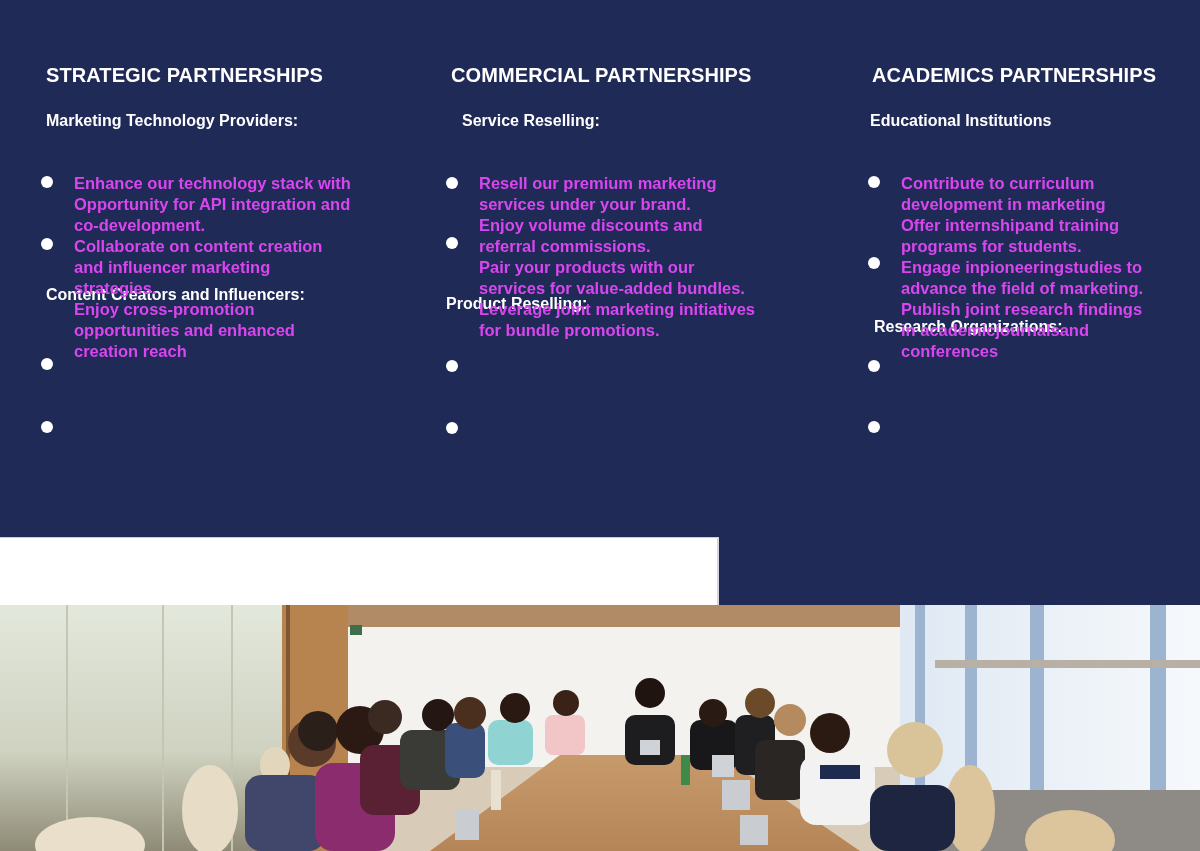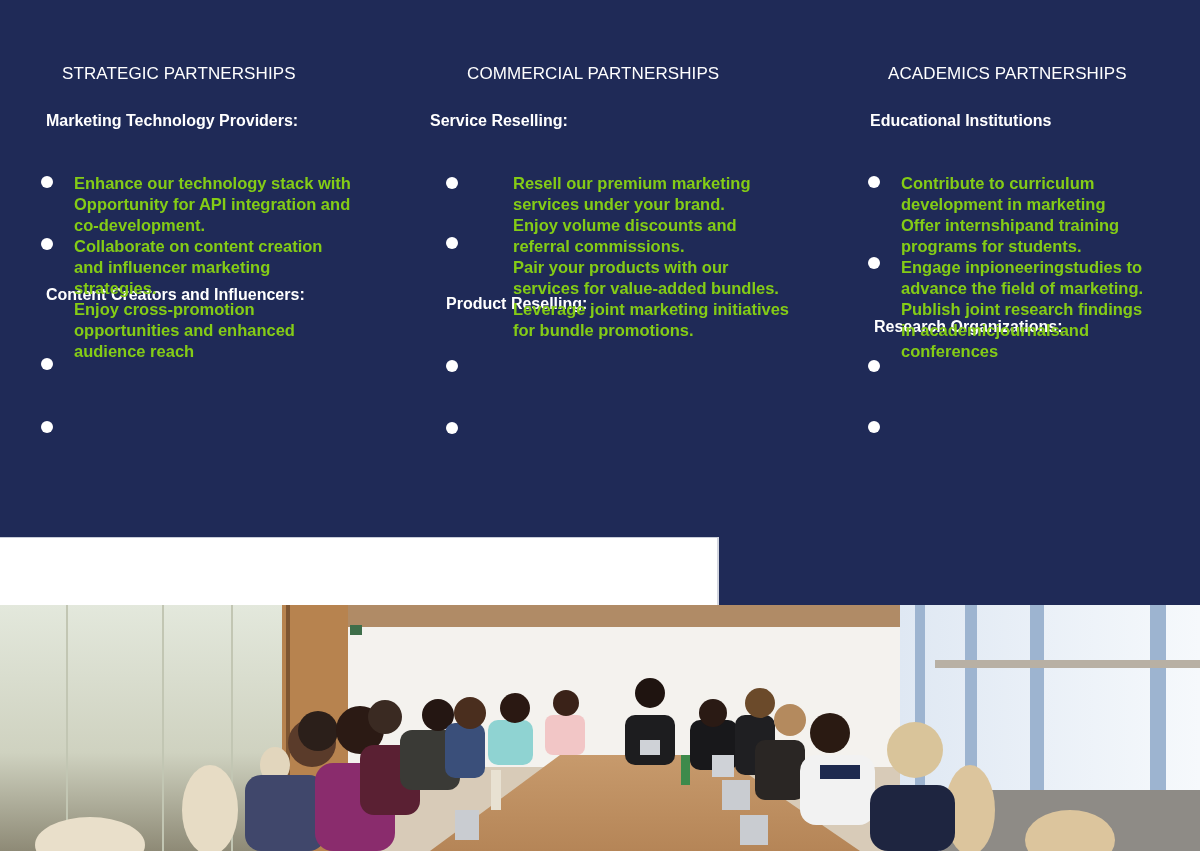--- a/index.html
+++ b/index.html
@@ -1,21 +1,21 @@
 <!DOCTYPE html>
 <html><head>
   <meta charset="utf-8">
   <style>
     * { margin: 0; padding: 0; box-sizing: border-box; }
     html, body { width: 1200px; height: 851px; overflow: hidden; background: #1f2a57; }
     body { position: relative; font-family: "Liberation Sans", sans-serif; color: #ffffff; }
     .navy { position: absolute; left: 0; top: 0; width: 1200px; height: 605px; background: #1f2a57; }
-    .section-title { position: absolute; font-size: 17px; font-weight: normal; letter-spacing: 0.1px; white-space: nowrap; margin-left: 16px; }
+    .section-title { position: absolute; font-size: 20px; font-weight: bold; letter-spacing: 0.1px; white-space: nowrap; }
     .sub-title { position: absolute; font-size: 16px; font-weight: bold; white-space: nowrap; }
-    .items { position: absolute; font-size: 16.5px; font-weight: bold; line-height: 21px; color: #84cc16; }
+    .items { position: absolute; font-size: 16.5px; font-weight: bold; line-height: 21px; color: #d946ef; }
     .items p { margin: 0; }
     .dot { position: absolute; width: 12px; height: 12px; border-radius: 50%; background: #ffffff; }
     .white-box { position: absolute; left: 0; top: 537px; width: 719px; height: 68px; background: #ffffff; border-top: 1px solid #c7ccd8; border-right: 2px solid #d3d6df; }
     .photo { position: absolute; left: 0; top: 605px; width: 1200px; height: 246px; overflow: hidden; background: #d8cbb8; }
   </style>
 </head>
 <body>
 
 <div class="navy"></div>
 
@@ -29,33 +29,33 @@
   <span class="dot" style="left:41px; top:421px;"></span>
   <div class="items" style="left:74px; top:173px; width:320px;">
     <p>Enhance our technology stack with</p>
     <p>Opportunity for API integration and</p>
     <p>co-development.</p>
     <p>Collaborate on content creation</p>
     <p>and influencer marketing</p>
     <p>strategies.</p>
     <p>Enjoy cross-promotion</p>
     <p>opportunities and enhanced</p>
-    <p>audience reach</p>
+    <p>creation reach</p>
   </div>
 </div>
 
 <div>
   <div class="section-title" style="left:451px; top:64px;">COMMERCIAL PARTNERSHIPS</div>
-  <div class="sub-title" style="left:430px; top:112px;">Service Reselling:</div>
+  <div class="sub-title" style="left:462px; top:112px;">Service Reselling:</div>
   <div class="sub-title" style="left:446px; top:295px;">Product Reselling:</div>
   <span class="dot" style="left:446px; top:177px;"></span>
   <span class="dot" style="left:446px; top:237px;"></span>
   <span class="dot" style="left:446px; top:360px;"></span>
   <span class="dot" style="left:446px; top:422px;"></span>
-  <div class="items" style="left:479px; top:173px; width:320px;margin-left:34px;">
+  <div class="items" style="left:479px; top:173px; width:320px;">
     <p>Resell our premium marketing</p>
     <p>services under your brand.</p>
     <p>Enjoy volume discounts and</p>
     <p>referral commissions.</p>
     <p>Pair your products with our</p>
     <p>services for value-added bundles.</p>
     <p>Leverage joint marketing initiatives</p>
     <p>for bundle promotions.</p>
   </div>
 </div>

